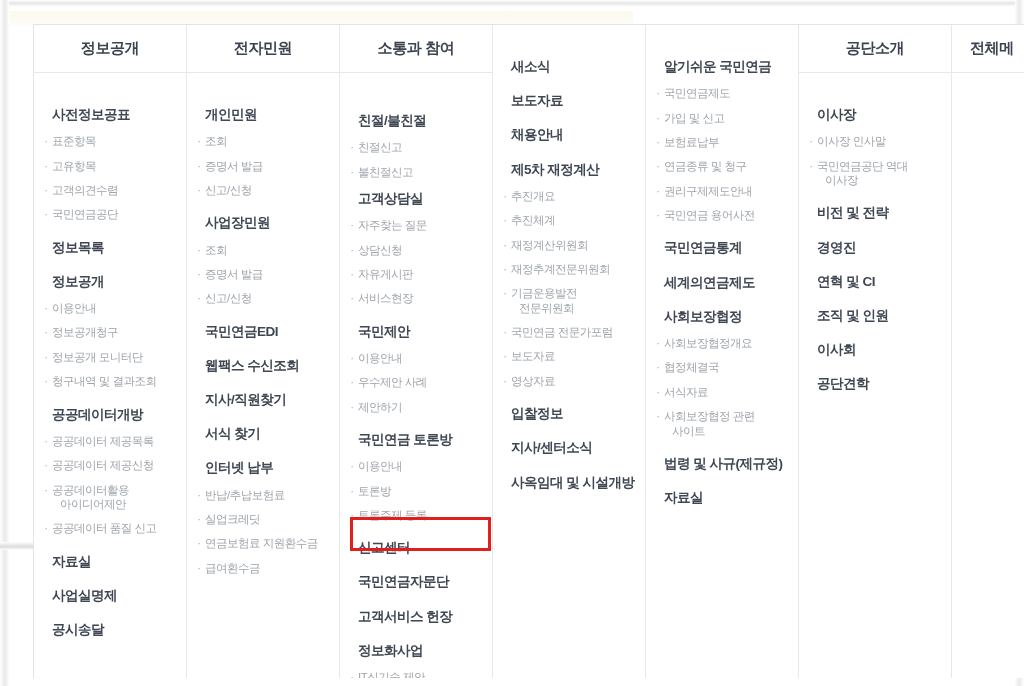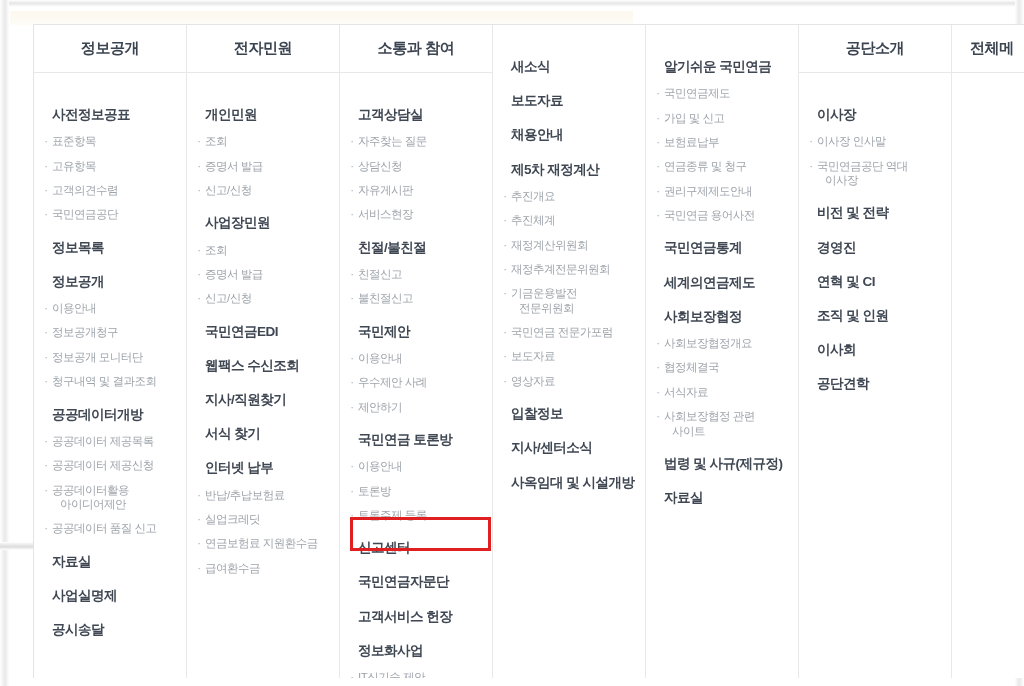--- a/index.html
+++ b/index.html
@@ -254,31 +254,31 @@
             <div class="sub">반납/추납보험료</div>
             <div class="sub">실업크레딧</div>
             <div class="sub">연금보험료 지원환수금</div>
             <div class="sub">급여환수금</div>
           </div>
         </div>
       </div>
       <div class="menu-col">
         <div class="col-header">소통과 참여</div>
         <div class="col-body">
+          <div class="grp spaced">
+            <div class="grp-title">친절/불친절</div>
+            <div class="sub">친절신고</div>
+            <div class="sub">불친절신고</div>
+          </div>
           <div class="grp">
             <div class="grp-title">고객상담실</div>
             <div class="sub">자주찾는 질문</div>
             <div class="sub">상담신청</div>
             <div class="sub">자유게시판</div>
             <div class="sub">서비스현장</div>
-          </div>
-          <div class="grp spaced">
-            <div class="grp-title">친절/불친절</div>
-            <div class="sub">친절신고</div>
-            <div class="sub">불친절신고</div>
           </div>
           <div class="grp spaced">
             <div class="grp-title">국민제안</div>
             <div class="sub">이용안내</div>
             <div class="sub">우수제안 사례</div>
             <div class="sub">제안하기</div>
           </div>
           <div class="grp spaced">
             <div class="grp-title">국민연금 토론방</div>
             <div class="sub">이용안내</div>

